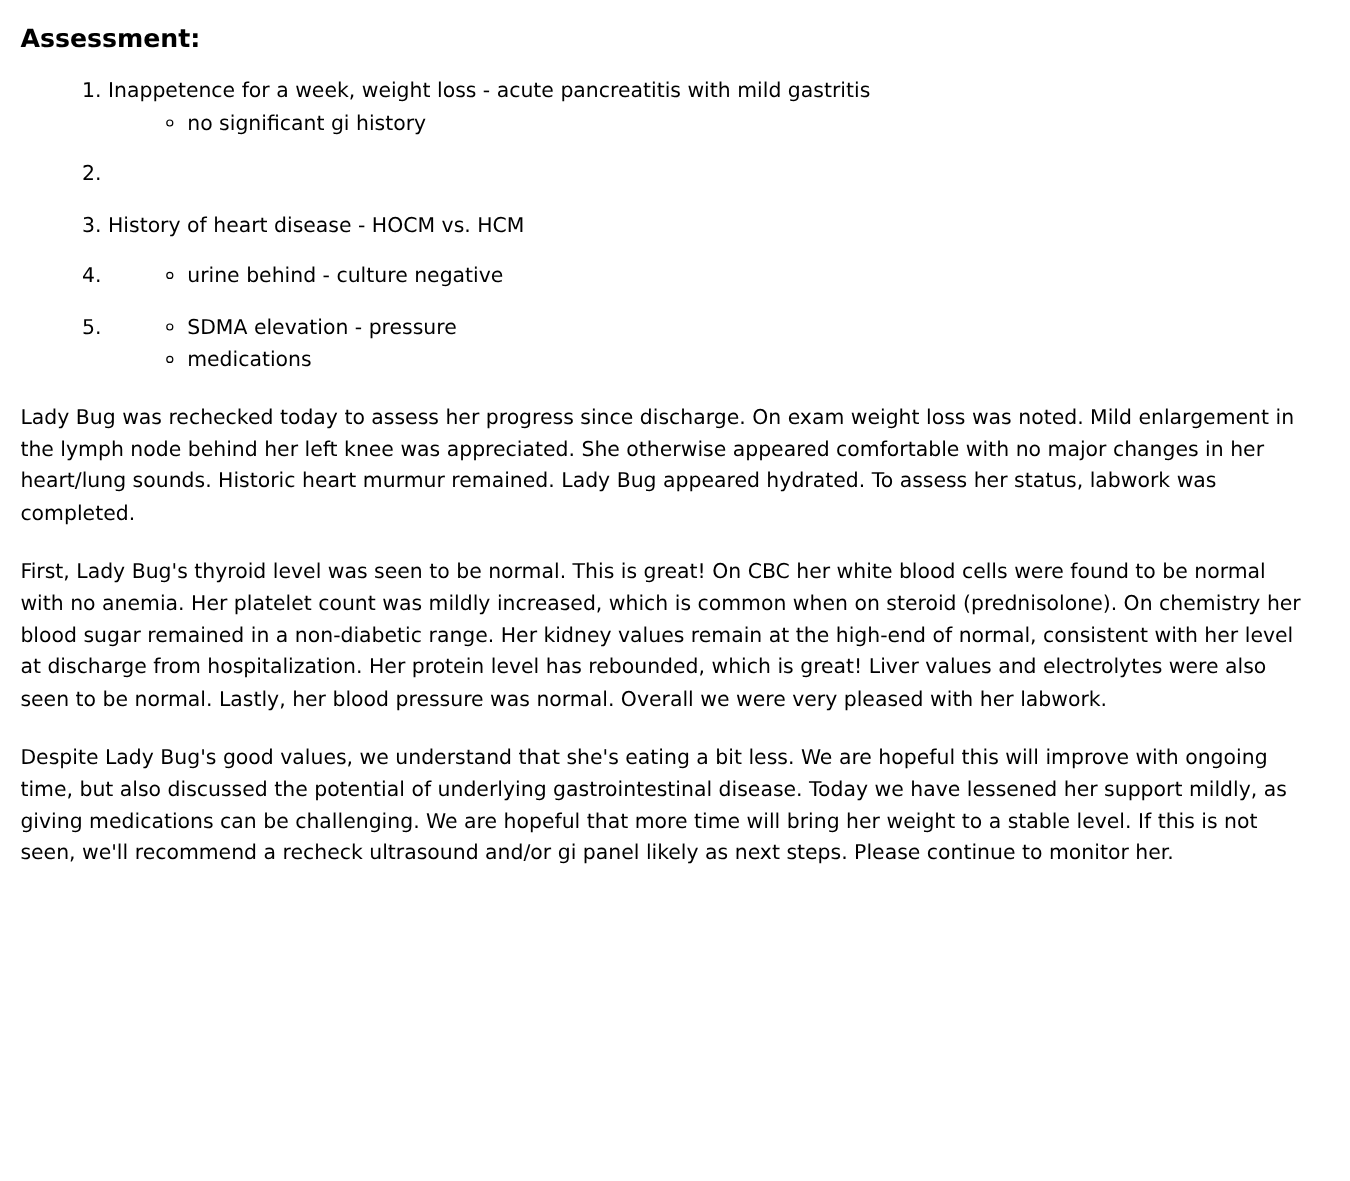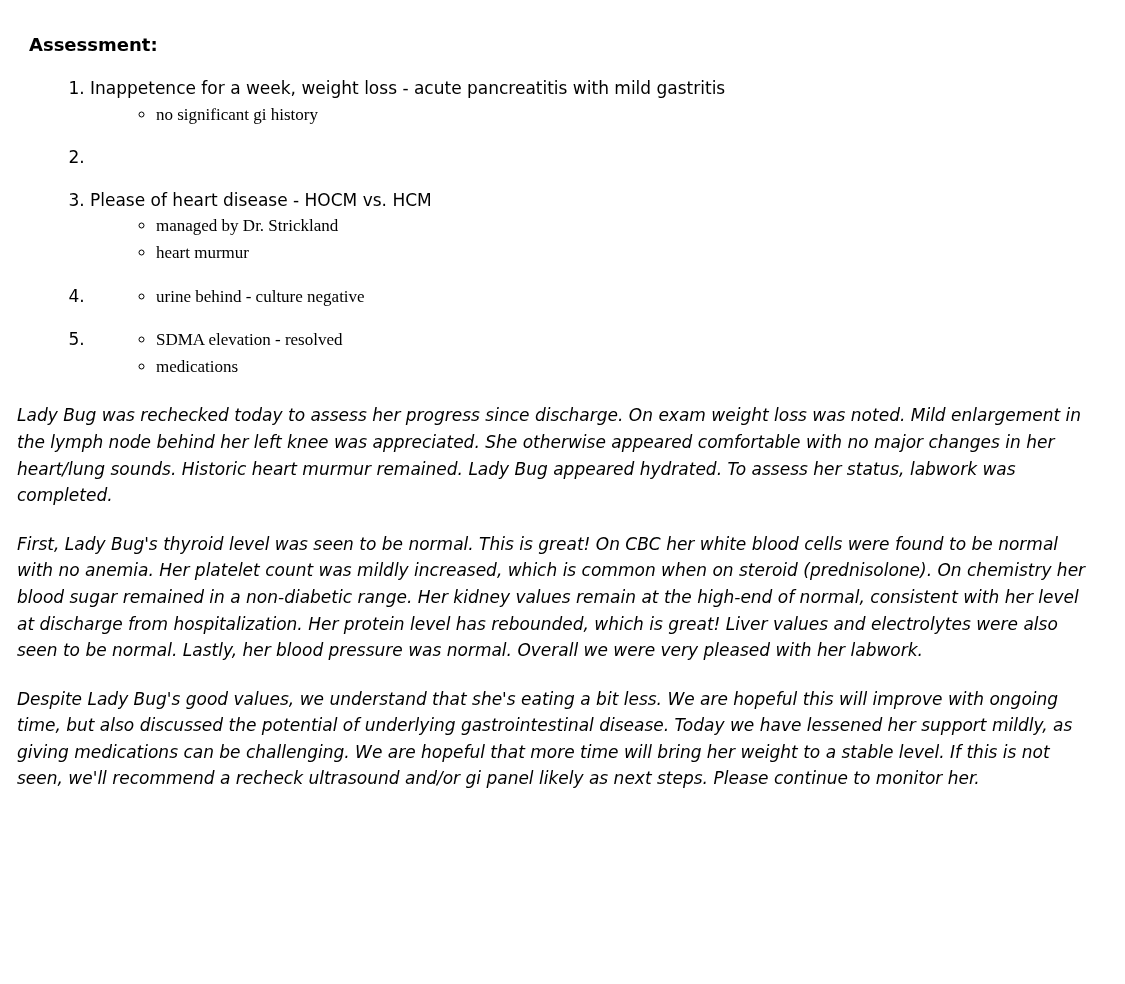--- a/index.html
+++ b/index.html
@@ -16,47 +16,45 @@
     line-height: 26.6px;
     color: #000000;
     overflow: hidden;
   }
   .doc {
     box-sizing: border-box;
     padding: 18px 30px 0 17px;
     max-width: 1125px;
   }
   .doc-heading {
-    font-size: 18px;
+    font-size: 21px;
     line-height: 29px;
     font-weight: bold;
-    margin: 12px;
+    margin: 0;
   }
   ol.assessment-list {
     margin: 16px 0 22px 0;
     padding: 0 0 0 57px;
     list-style-type: decimal;
   }
   ol.assessment-list > li {
     margin: 16px;
     padding: 0;
   }
   ul.sub-list {
     margin: 0;
     padding: 0 0 0 66px;
     list-style-type: circle;
-    font-family: Liberation Serif, serif;
   }
   ul.sub-list > li {
     margin: 0;
     padding: 0;
   }
   p.body-paragraph {
     margin: 22px 0;
-    font-style: italic;
   }
 </style>
 </head>
 <body>
 
 <div class="doc">
 
   <h2 class="doc-heading">Assessment:</h2>
 
   <ol class="assessment-list">
@@ -65,36 +63,32 @@
       <span>Inappetence for a week, weight loss - acute pancreatitis with mild gastritis</span>
       <ul class="sub-list">
         <li>no significant gi history</li>
       </ul>
     </li>
 
     <li>
     </li>
 
     <li>
-      <span>Please of heart disease - HOCM vs. HCM</span>
-      <ul class="sub-list">
-        <li>managed by Dr. Strickland</li>
-        <li>heart murmur</li>
-      </ul>
+      <span>History of heart disease - HOCM vs. HCM</span>
     </li>
 
     <li>
       <ul class="sub-list">
         <li>urine behind - culture negative</li>
       </ul>
     </li>
 
     <li>
       <ul class="sub-list">
-        <li>SDMA elevation - resolved</li>
+        <li>SDMA elevation - pressure</li>
         <li>medications</li>
       </ul>
     </li>
 
   </ol>
 
   <p class="body-paragraph">Lady Bug was rechecked today to assess her progress since discharge. On exam weight loss was noted. Mild enlargement in the lymph node behind her left knee was appreciated. She otherwise appeared comfortable with no major changes in her heart/lung sounds. Historic heart murmur remained. Lady Bug appeared hydrated. To assess her status, labwork was completed.</p>
 
   <p class="body-paragraph">First, Lady Bug's thyroid level was seen to be normal. This is great! On CBC her white blood cells were found to be normal with no anemia. Her platelet count was mildly increased, which is common when on steroid (prednisolone). On chemistry her blood sugar remained in a non-diabetic range. Her kidney values remain at the high-end of normal, consistent with her level at discharge from hospitalization. Her protein level has rebounded, which is great! Liver values and electrolytes were also seen to be normal. Lastly, her blood pressure was normal. Overall we were very pleased with her labwork.</p>
 

